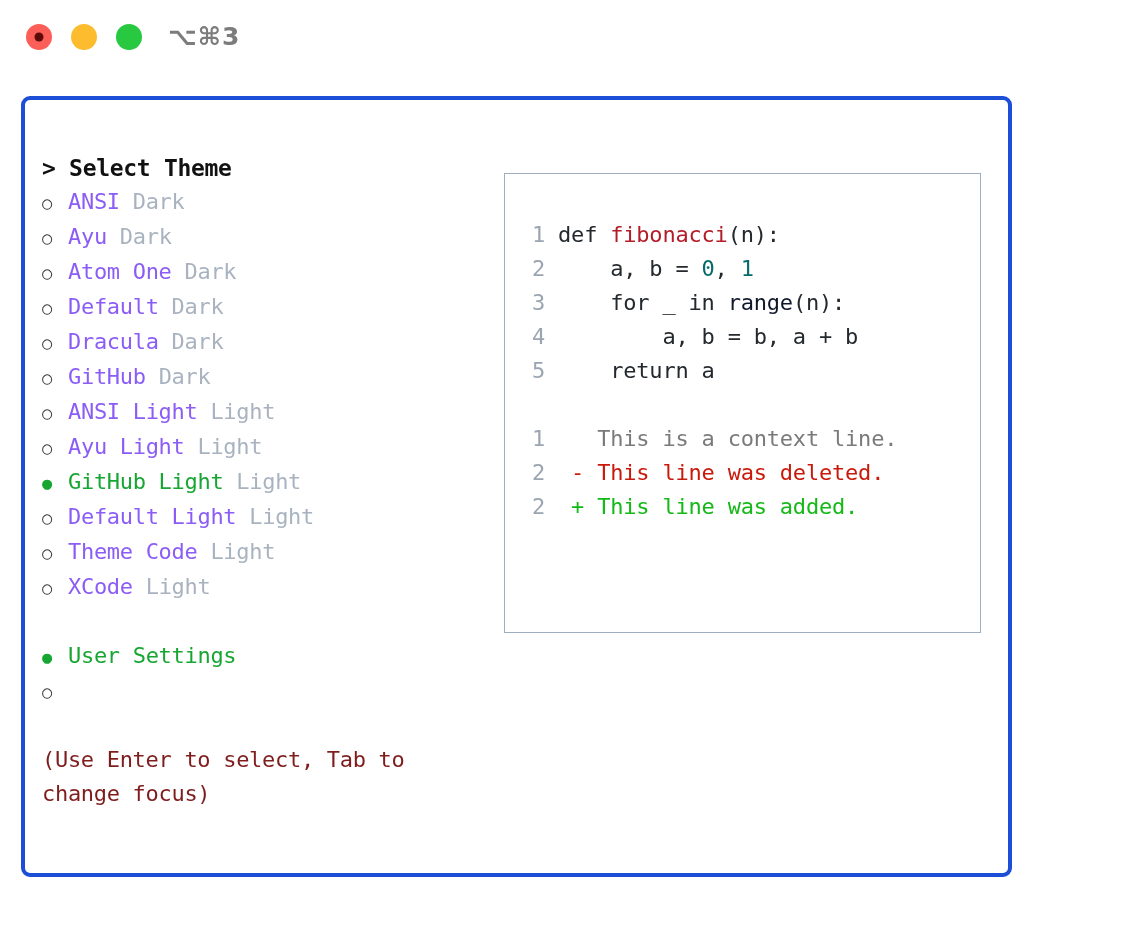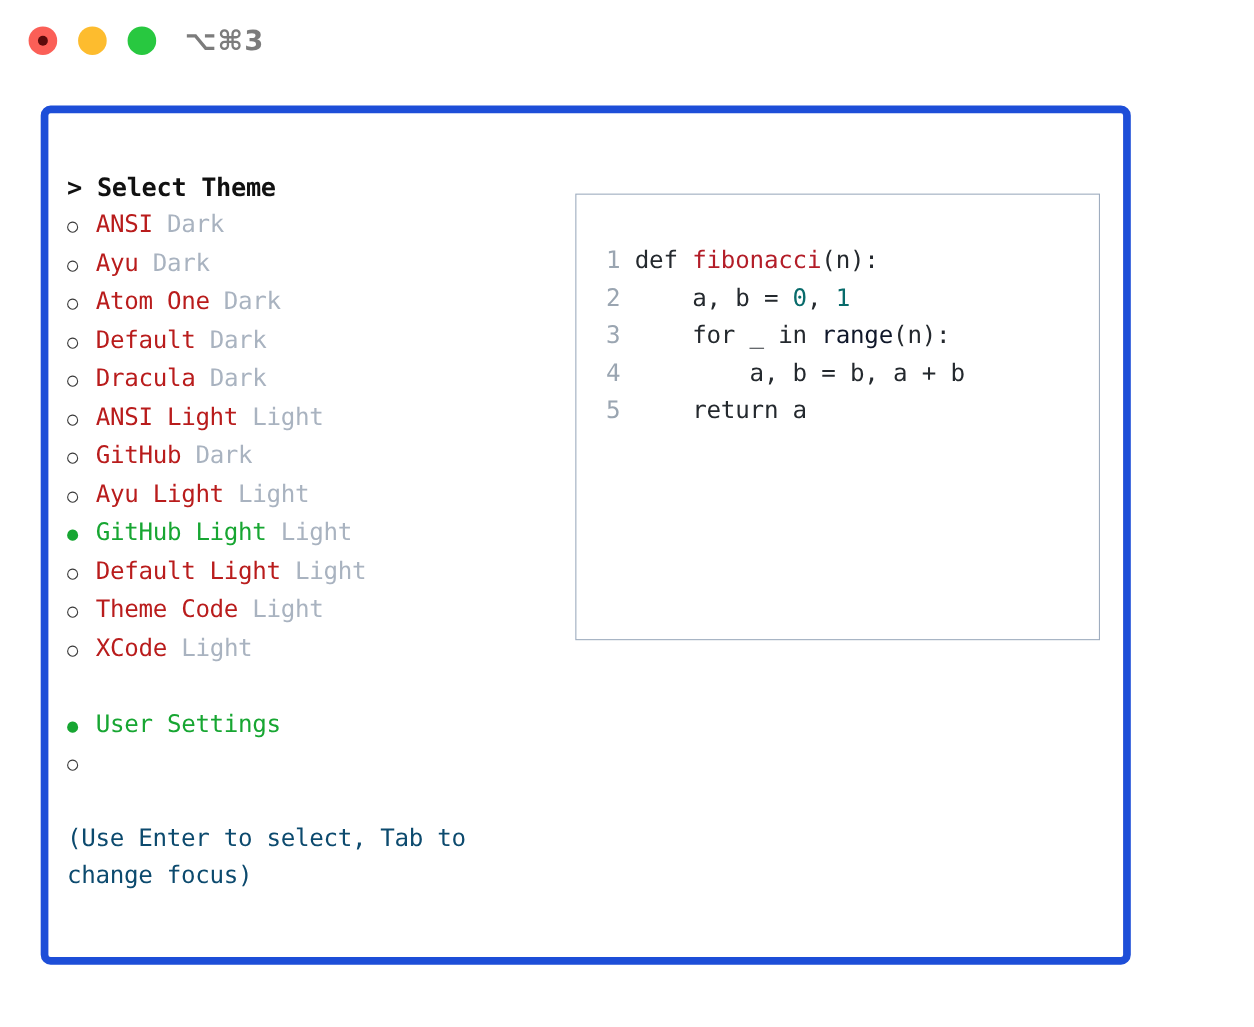--- a/index.html
+++ b/index.html
@@ -55,25 +55,24 @@
     letter-spacing: 1px;
     white-space: nowrap;
   }
 
   
   .panel {
     position: absolute;
     left: 21px; top: 96px;
     width: 991px;
     height: 781px;
-    border: 7px solid #1d4ed8;
+    border: 4px solid #1d4ed8;
     border-radius: 9px;
     background: #ffffff;
     box-sizing: border-box;
-    margin-left: 16px;
   }
 
   
   .left-col {
     position: absolute;
     left: 17px; top: 51px;
     width: 430px;
   }
   .section-title {
     font-size: 23px;
@@ -98,60 +97,60 @@
     content: "\25CB";
     font-size: 17px;
     color: #3b3b3b;
   }
   .bullet-filled::before {
     content: "\25CF";
     font-size: 17px;
     color: #17a632;
   }
   .row.selected .label { color: #17a632; }
-  .label { color: #b91c1c; }
+  .label { color: #8b5cf6; }
   .tag {
     color: #a9b3c0;
     text-align: center;
   }
   .spacer-row { height: 34px; }
   .apply-title {
     font-size: 22px;
     color: #2b2b2b;
     line-height: 34px;
     white-space: pre;
     padding-left: 26px;
     letter-spacing: -0.3px;
   }
   .hint {
     margin-top: 34px;
     font-size: 22px;
     line-height: 34px;
-    color: #0c4a6e;
+    color: #7f1d1d;
     width: 400px;
     letter-spacing: -0.3px;
   }
 
   
   .right-col {
     position: absolute;
     left: 479px; top: 51px;
     width: 490px;
   }
   .preview-title {
     font-size: 23px;
     font-weight: bold;
     color: #111111;
     line-height: 34px;
     letter-spacing: -0.3px;
   }
   .preview-box {
     margin-top: 22px;
     width: 477px;
-    height: 406px;
+    height: 460px;
     border: 1px solid #9fadbf;
     box-sizing: border-box;
     background: #ffffff;
     position: relative;
   }
   .code-area {
     position: absolute;
     left: 14px; top: 44px;
     right: 6px;
   }
@@ -196,22 +195,22 @@
   <div class="left-col">
 
     <div class="section-title">&gt; Select Theme</div>
 
     <div id="theme-list">
         <div class="row"><span class="bullet bullet-hollow"></span><span class="label">ANSI</span> <span class="tag">Dark</span></div>
         <div class="row"><span class="bullet bullet-hollow"></span><span class="label">Ayu</span> <span class="tag">Dark</span></div>
         <div class="row"><span class="bullet bullet-hollow"></span><span class="label">Atom One</span> <span class="tag">Dark</span></div>
         <div class="row"><span class="bullet bullet-hollow"></span><span class="label">Default</span> <span class="tag">Dark</span></div>
         <div class="row"><span class="bullet bullet-hollow"></span><span class="label">Dracula</span> <span class="tag">Dark</span></div>
+        <div class="row"><span class="bullet bullet-hollow"></span><span class="label">GitHub</span> <span class="tag">Dark</span></div>
         <div class="row"><span class="bullet bullet-hollow"></span><span class="label">ANSI Light</span> <span class="tag">Light</span></div>
-        <div class="row"><span class="bullet bullet-hollow"></span><span class="label">GitHub</span> <span class="tag">Dark</span></div>
         <div class="row"><span class="bullet bullet-hollow"></span><span class="label">Ayu Light</span> <span class="tag">Light</span></div>
         <div class="row selected"><span class="bullet bullet-filled"></span><span class="label">GitHub Light</span> <span class="tag">Light</span></div>
         <div class="row"><span class="bullet bullet-hollow"></span><span class="label">Default Light</span> <span class="tag">Light</span></div>
         <div class="row"><span class="bullet bullet-hollow"></span><span class="label">Theme Code</span> <span class="tag">Light</span></div>
         <div class="row"><span class="bullet bullet-hollow"></span><span class="label">XCode</span> <span class="tag">Light</span></div>
       </div>
 
     <div class="spacer-row"></div>
 
 
@@ -228,16 +227,21 @@
     <div class="preview-box">
       <div class="code-area">
         <div id="code-lines">
             <div class="code-line"><span class="gutter">1</span> <span class="code-text">def </span><span class="tok-fn">fibonacci</span><span class="code-text">(n):</span></div>
             <div class="code-line"><span class="gutter">2</span> <span class="code-text">    a, b = </span><span class="tok-num">0</span><span class="code-text">, </span><span class="tok-num">1</span></div>
             <div class="code-line"><span class="gutter">3</span> <span class="code-text">    for _ in </span><span class="tok-call">range</span><span class="code-text">(n):</span></div>
             <div class="code-line"><span class="gutter">4</span> <span class="code-text">        a, b = b, a + b</span></div>
             <div class="code-line"><span class="gutter">5</span> <span class="code-text">    return a</span></div>
           </div>
         <div class="blank-line"></div>
+        <div id="diff-lines">
+            <div class="code-line"><span class="gutter">1</span>  <span class="tok-ctx">  </span><span class="tok-ctx">This is a context line.</span></div>
+            <div class="code-line"><span class="gutter">2</span>  <span class="tok-del">- </span><span class="tok-del">This line was deleted.</span></div>
+            <div class="code-line"><span class="gutter">2</span>  <span class="tok-add">+ </span><span class="tok-add">This line was added.</span></div>
+          </div>
       </div>
     </div>
   </div>
 </div>
 
 </body></html>

